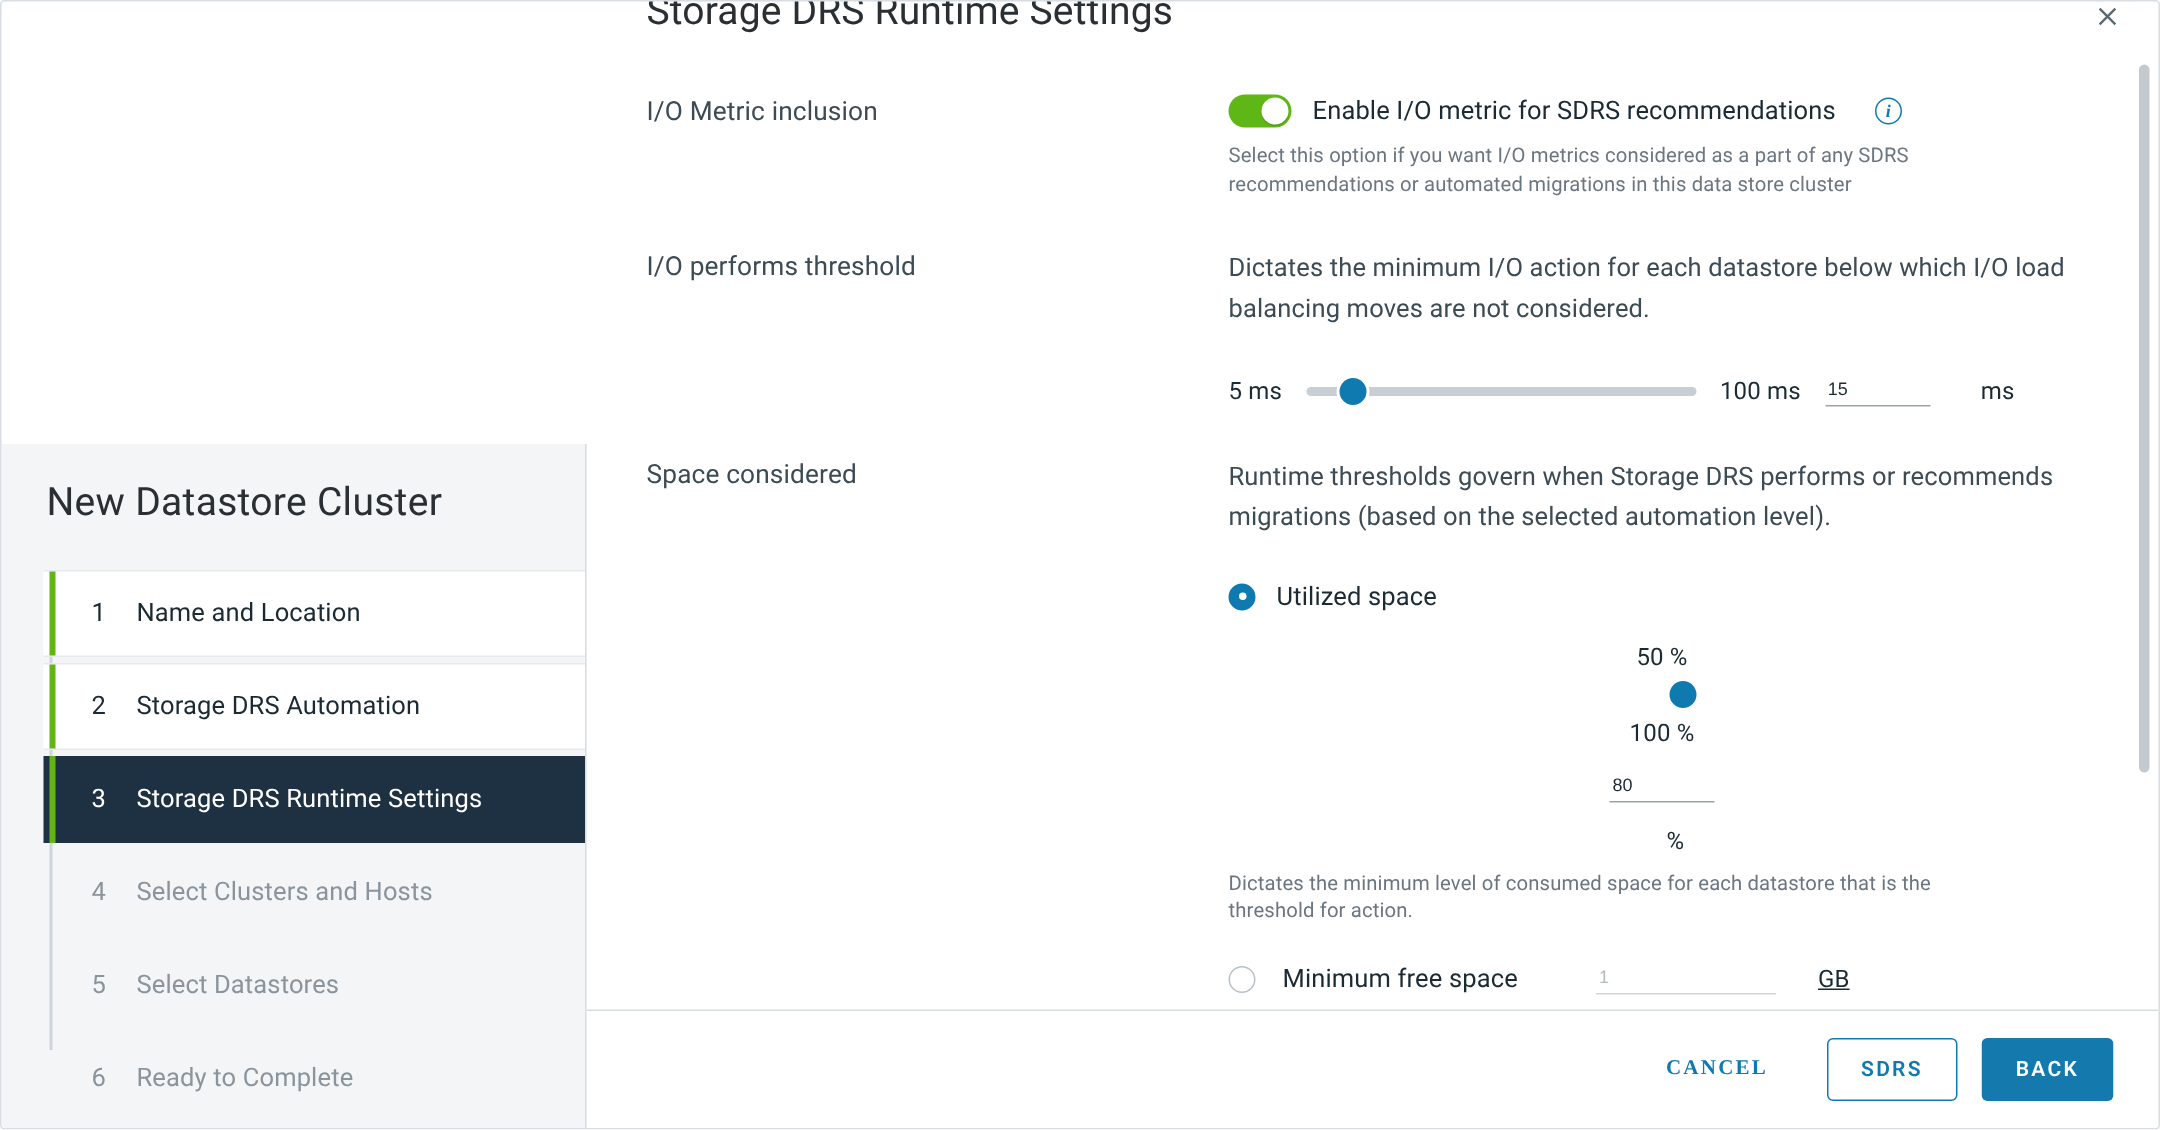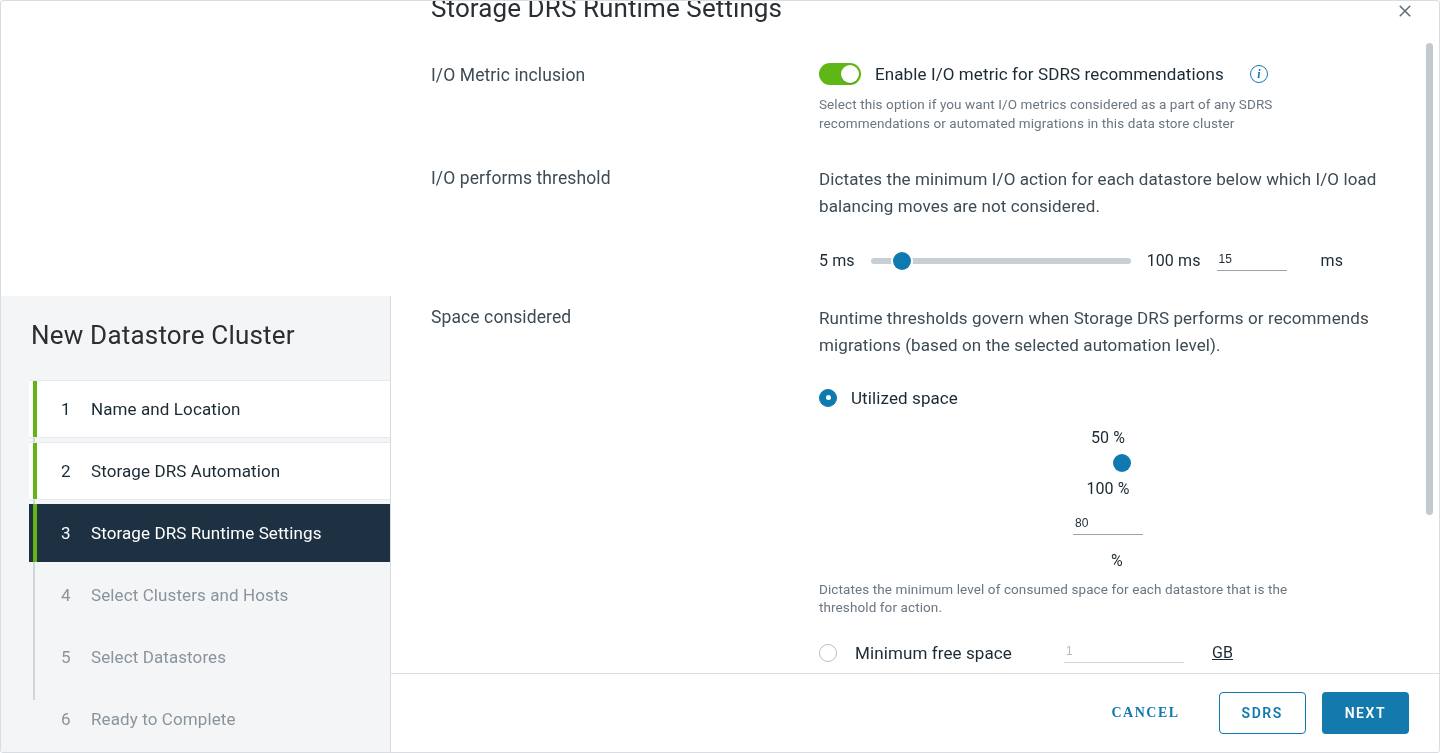--- a/index.html
+++ b/index.html
@@ -426,17 +426,17 @@
               <input class="number-input disabled" style="margin-left: 34px; width: 120px;" value="1">
               <span class="unit" style="padding-left:10px;text-decoration:underline;">GB</span>
             </div>
           </div>
         </div>
       </div>
 
       <div class="footer">
         <div class="btn link">CANCEL</div>
         <div class="btn outline">SDRS</div>
-        <div class="btn primary">NEXT</div>
+        <div class="btn primary">BACK</div>
       </div>
     </section>
   </div>
 </div>
 
 </body></html>

